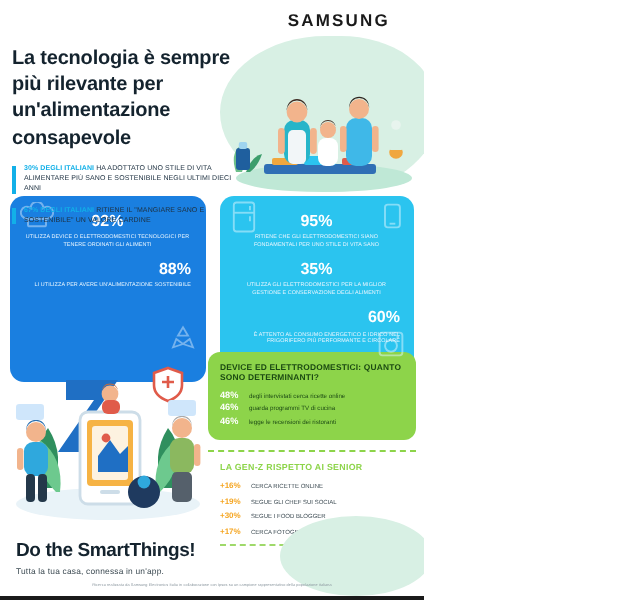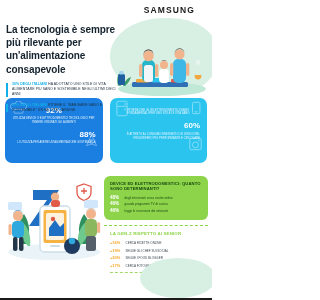--- a/index.html
+++ b/index.html
@@ -192,21 +192,26 @@
       <svg class="panel-icon" style="right:4px;top:3px;width:14px;height:14px" viewBox="0 0 16 16">
         <rect x="4" y="1.5" width="8.5" height="13" rx="1.6" fill="none" stroke="#dff6ff" stroke-width="1.1"></rect>
         <line x1="6.6" y1="12.4" x2="9.9" y2="12.4" stroke="#dff6ff" stroke-width="1.1"></line>
       </svg>
       <svg class="panel-icon" style="right:4px;bottom:12px;width:15px;height:14px" viewBox="0 0 17 16">
         <rect x="2" y="1.5" width="13" height="13" rx="1.6" fill="none" stroke="#dff6ff" stroke-width="1.1"></rect>
         <circle cx="8.5" cy="9" r="3.4" fill="none" stroke="#dff6ff" stroke-width="1.1"></circle>
         <circle cx="12.4" cy="4" r="0.8" fill="#dff6ff"></circle>
       </svg>
       <div class="stat">
+        <div class="num">95%</div>
         <div class="cap">RITIENE CHE GLI ELETTRODOMESTICI SIANO FONDAMENTALI PER UNO STILE DI VITA SANO</div>
+      </div>
+      <div class="stat">
+        <div class="num">35%</div>
+        <div class="cap">UTILIZZA GLI ELETTRODOMESTICI PER LA MIGLIOR GESTIONE E CONSERVAZIONE DEGLI ALIMENTI</div>
       </div>
       <div class="stat">
         <div class="num">60%</div>
         <div class="cap">È ATTENTO AL CONSUMO ENERGETICO E IDRICO NEL FRIGORIFERO PIÙ PERFORMANTE E CIRCOLARE</div>
       </div>
     </div>
   </div>
 
   <svg class="genz-illo" viewBox="0 0 104 92">
     <ellipse cx="52" cy="80" rx="46" ry="8" fill="#e9f3f8"></ellipse>
@@ -293,16 +298,21 @@
       <div class="genz-row">
         <span class="znum">+17%</span>
         <span class="zcap">CERCA FOTOGRAFIE DEI PIATTI PER I SUOI PASTI</span>
       </div>
       <div class="dash-line"></div>
     </div>
   </div>
 
   <div class="footer">
     <div class="footer-blob"></div>
+    <div class="footer-inner">
+      <div class="footer-title">Do the SmartThings!</div>
+      <div class="footer-sub">Tutta la tua casa, connessa in un'app.</div>
+      <div class="footer-note">Ricerca realizzata da Samsung Electronics Italia in collaborazione con Ipsos su un campione rappresentativo della popolazione italiana</div>
+    </div>
     <div class="footer-rule"></div>
   </div>
 
 </div>
 
 </body></html>

